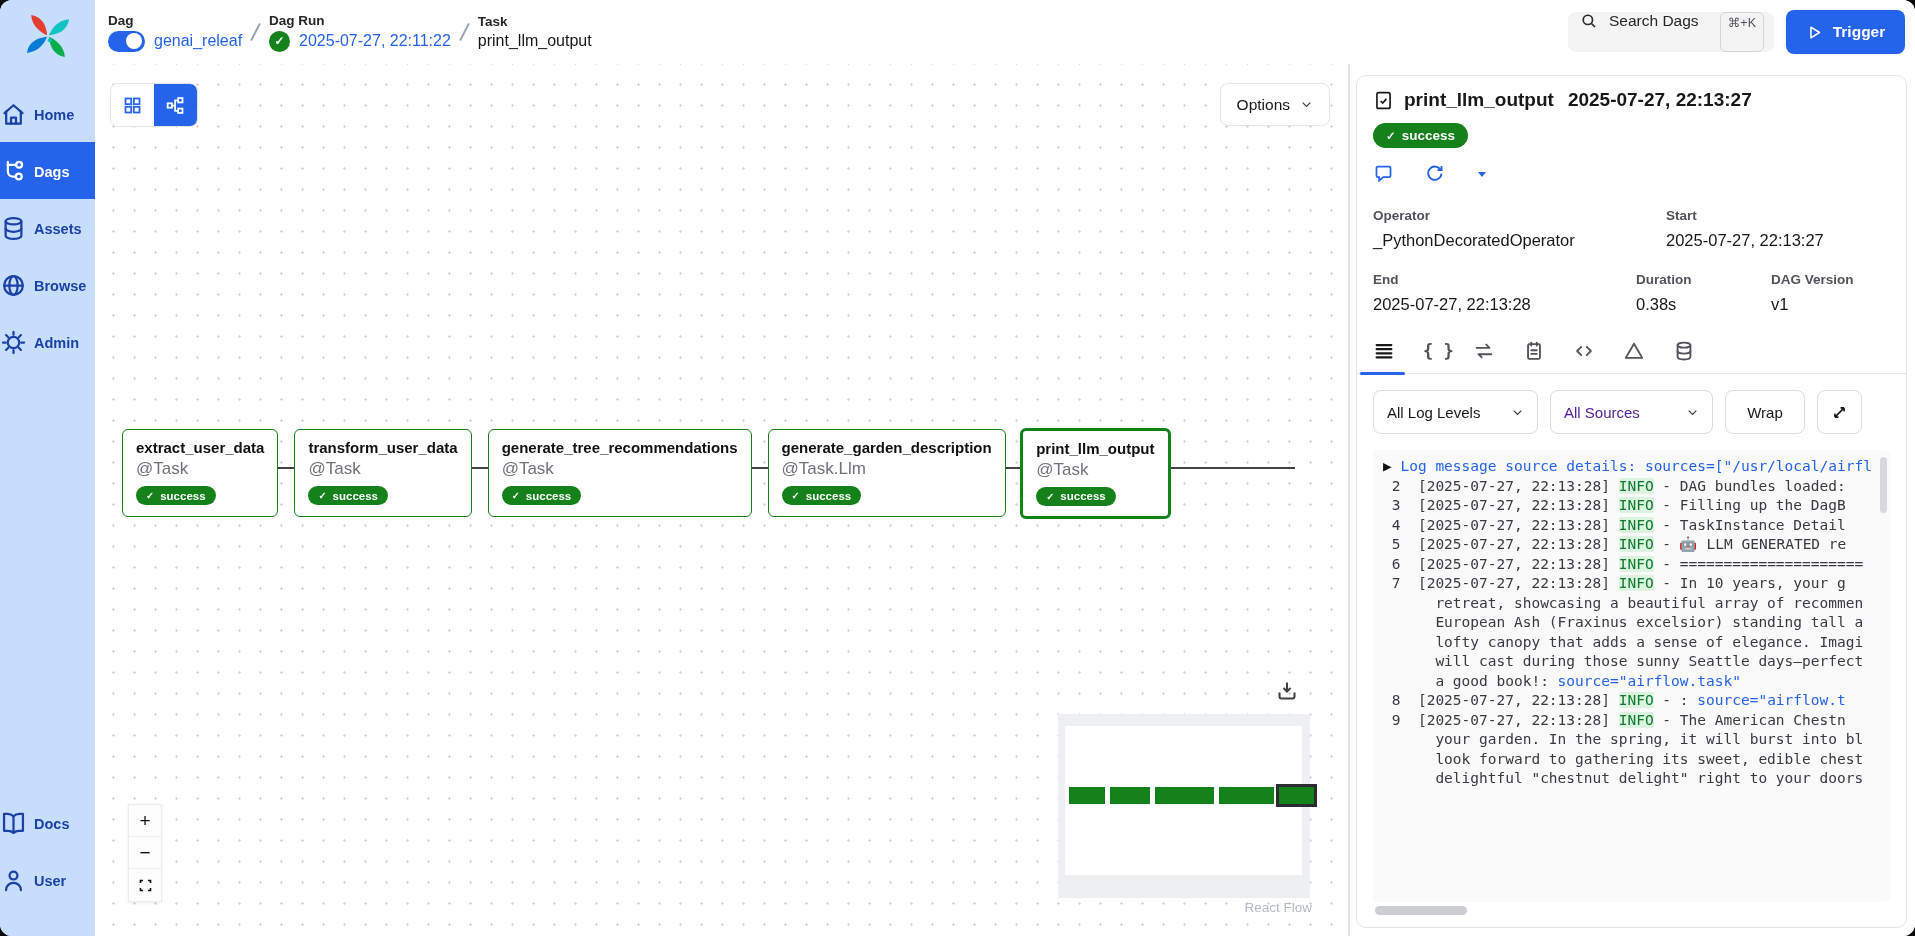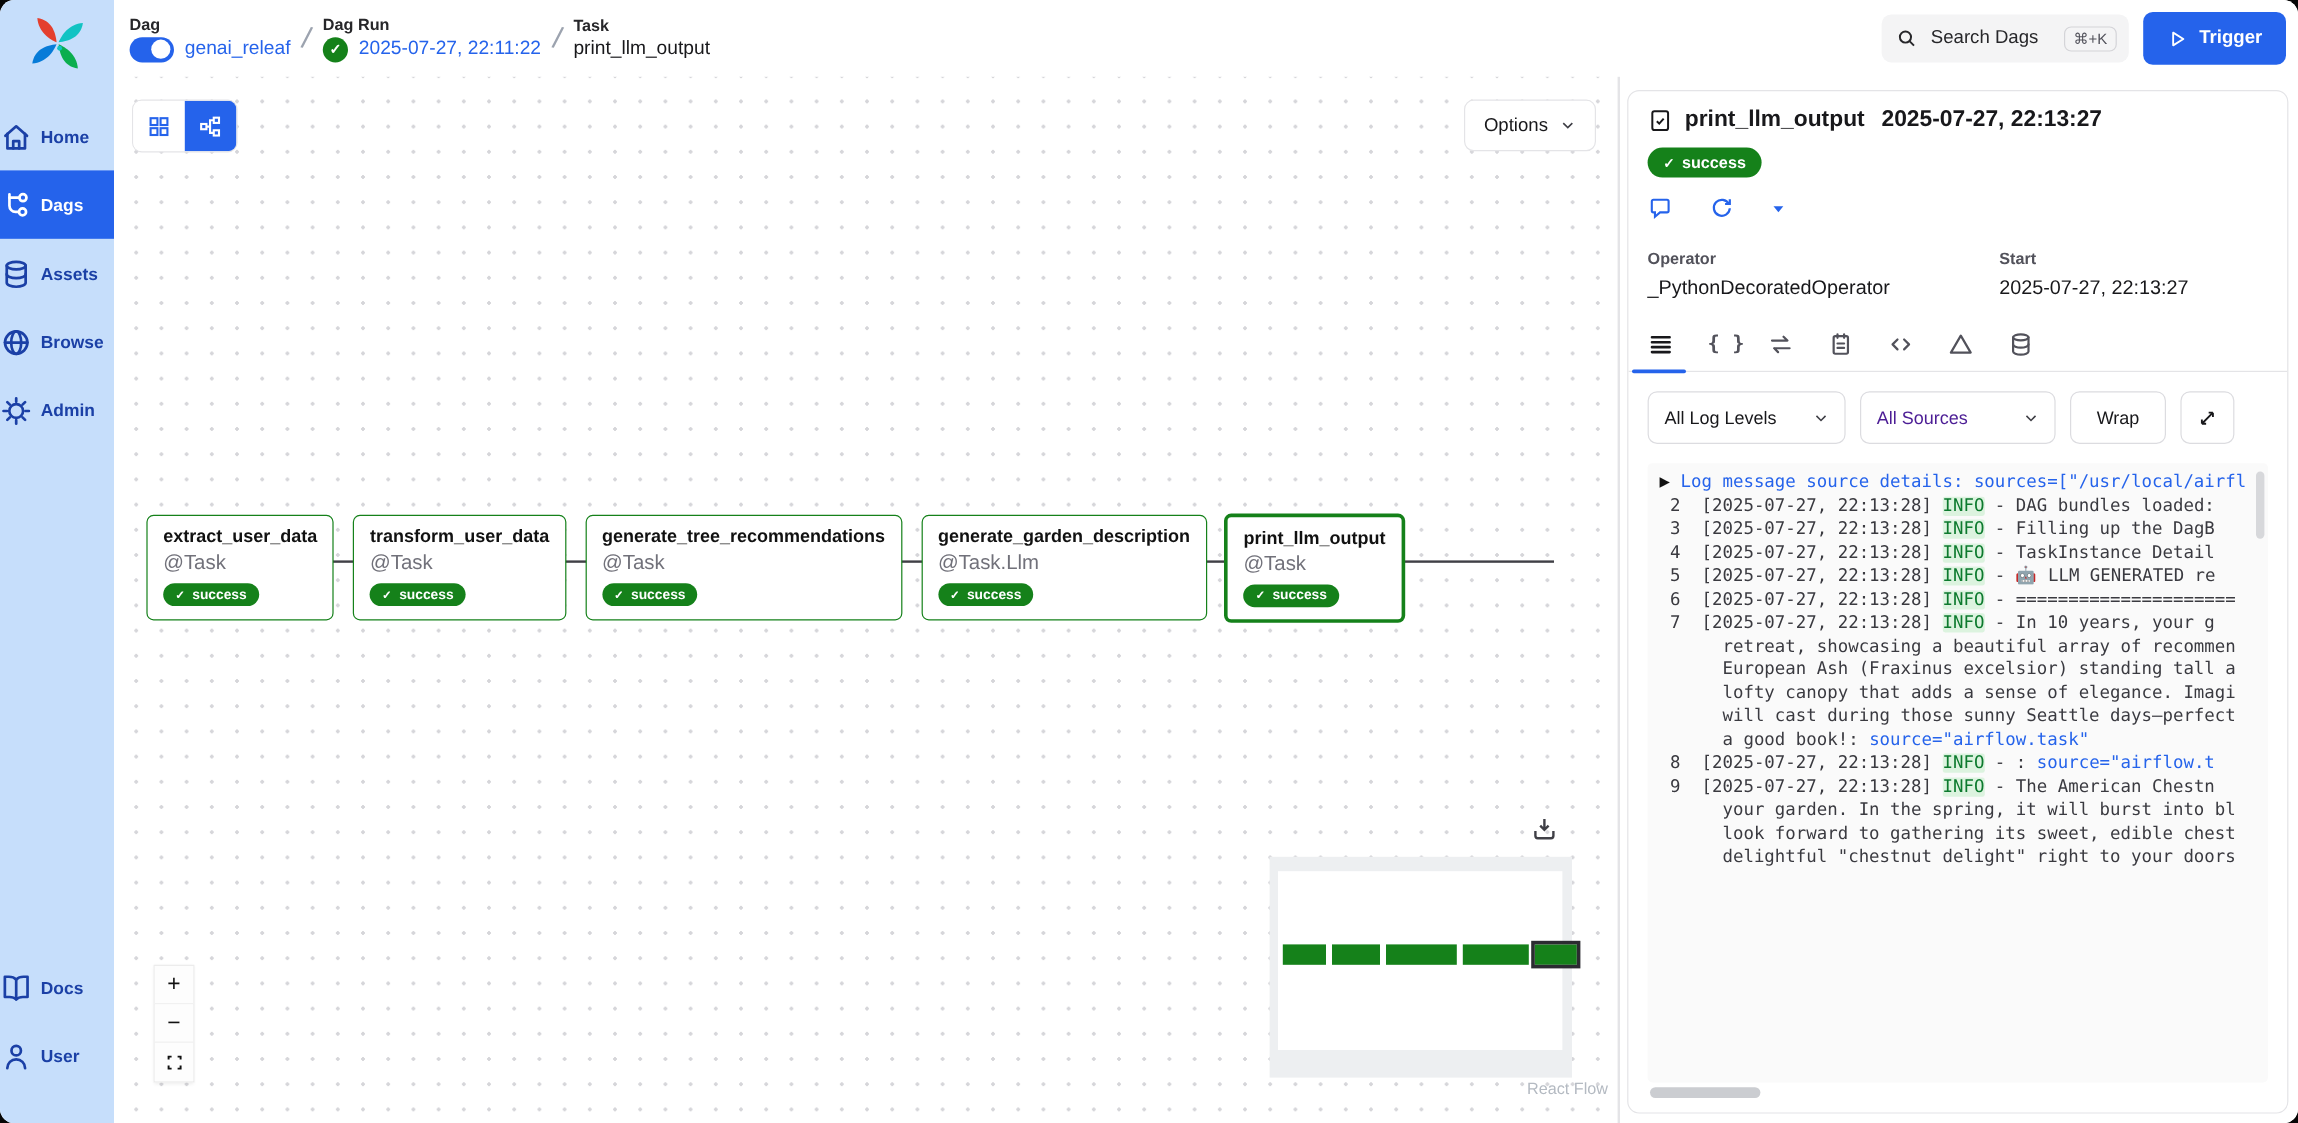--- a/index.html
+++ b/index.html
@@ -26,21 +26,21 @@
   .topbar{height:64px;display:flex;align-items:center;padding:0 10px 0 13px;background:#fff}
   .crumb{display:flex;flex-direction:column;gap:3px}
   .crumb-label{font-size:13.5px;font-weight:700;color:#27272a}
   .crumb-row{display:flex;align-items:center;gap:9px;font-size:16px}
   .crumb-link{color:var(--blue);cursor:pointer}
   .crumb-plain{color:var(--ink)}
   .crumb-sep{color:#9ca3af;font-size:25px;font-weight:300;margin:0 10px;transform:rotate(12deg)}
   .toggle{position:relative;width:37px;height:21px;border-radius:999px;background:var(--blue);cursor:pointer;flex-shrink:0}
   .toggle .knob{position:absolute;top:2.5px;right:3px;width:16px;height:16px;border-radius:50%;background:#fff}
   .check-circle{width:21px;height:21px;border-radius:50%;background:var(--green);color:#fff;display:flex;align-items:center;justify-content:center;font-size:12px;font-weight:700;flex-shrink:0}
-  .search-box{margin-left:auto;width:206px;height:40px;background:#f4f4f5;border-radius:8px;display:flex;align-items:center;gap:11px;padding:0 10px 0 12px;cursor:text}
+  .search-box{margin-left:auto;width:206px;height:40px;background:#f4f4f5;border-radius:8px;display:flex;gap:11px;padding:0 10px 0 12px;cursor:text}
   .search-box .si{width:18px;height:18px;color:#27272a;flex-shrink:0}
   .search-ph{font-size:15.5px;color:#27272a}
   .kbd{margin-left:auto;border:1px solid #d4d4d8;border-radius:6px;padding:2px 7px;font-size:12.5px;color:#52525b}
   .trigger-btn{margin-left:12px;width:119px;height:44px;background:var(--blue);border:none;border-radius:8px;color:#fff;font-size:15.5px;font-weight:600;font-family:inherit;display:flex;align-items:center;justify-content:center;gap:10px;cursor:pointer}
   .trigger-btn svg{width:17px;height:17px}
 
   .content{flex:1;display:flex;min-height:0}
 
   
   .canvas{position:relative;flex:1;min-width:0;overflow:hidden;
@@ -68,21 +68,21 @@
   .zoom-controls{position:absolute;left:33px;top:740px;width:34px;display:flex;flex-direction:column;background:#fdfdfd;border:1px solid #ececec;box-shadow:0 1px 3px rgba(0,0,0,.08);z-index:5}
   .zc-btn{height:32px;display:flex;align-items:center;justify-content:center;border:none;border-bottom:1px solid #eee;background:#fdfdfd;font-size:19px;color:#111;cursor:pointer;padding:0}
   .zc-btn:last-child{border-bottom:none}
   .zc-btn svg{width:15px;height:15px}
   .download-btn{position:absolute;right:49px;top:615px;width:24px;height:24px;color:#3f3f46;cursor:pointer;z-index:5}
   .minimap{position:absolute;right:38px;top:650px;width:252px;height:184px;background:#edeff1;z-index:4;cursor:pointer}
   .mm-inner{position:absolute;left:7px;right:8px;top:12px;bottom:23px;background:#fff}
   .mm-bars{position:absolute;left:4px;top:61px;display:flex;gap:5px}
   .mm-bar{height:17px;background:var(--green)}
   .mm-bar.selected{outline:3px solid #2b2b31}
-  .rf-attribution{position:absolute;right:8px;top:836px;font-size:13.5px;color:#b4bac2;z-index:4}
+  .rf-attribution{position:absolute;right:36px;top:836px;font-size:13.5px;color:#b4bac2;z-index:4}
 
   .divider{width:2px;background:var(--border)}
 
   
   .panel-region{width:565px;flex-shrink:0;padding:11px 8px 8px 6px;background:#fff}
   .panel-card{height:100%;border:1px solid var(--border);border-radius:10px;padding:13px 16px 10px;display:flex;flex-direction:column;overflow:hidden}
   .ptitle-row{display:flex;align-items:center;gap:10px}
   .ptitle-row .dci{width:21px;height:21px;color:var(--ink);flex-shrink:0}
   .panel-title{font-size:19px;font-weight:700;color:var(--ink)}
   .panel-time{font-size:19px;font-weight:700;color:var(--ink);margin-left:4px}
@@ -393,20 +393,34 @@
             <div class="frow frow1">
               <div>
                 <div class="flabel">Operator</div>
                 <div class="fvalue">_PythonDecoratedOperator</div>
               </div>
               <div>
                 <div class="flabel">Start</div>
                 <div class="fvalue">2025-07-27, 22:13:27</div>
               </div>
             </div>
+            <div class="frow frow2">
+              <div>
+                <div class="flabel">End</div>
+                <div class="fvalue">2025-07-27, 22:13:28</div>
+              </div>
+              <div>
+                <div class="flabel">Duration</div>
+                <div class="fvalue">0.38s</div>
+              </div>
+              <div>
+                <div class="flabel">DAG Version</div>
+                <div class="fvalue">v1</div>
+              </div>
+            </div>
           </div>
 
           <div class="tabs" id="tabs">
               <div class="tab active"><span><svg viewBox="0 0 24 24" fill="none" stroke="currentColor" stroke-width="2.4" stroke-linecap="round" stroke-linejoin="round">
                     <path d="M4 5.5h16M4 10h16M4 14.5h16M4 19h16"></path>
                   </svg></span></div>
               <div class="tab"><span><span class="glyph">{ }</span></span></div>
               <div class="tab"><span><svg viewBox="0 0 24 24" fill="none" stroke="currentColor" stroke-width="2" stroke-linecap="round" stroke-linejoin="round">
                     <path d="M4 8.5h14M14.5 5 18 8.5M20 15.5H6M9.5 19 6 15.5"></path>
                   </svg></span></div>

